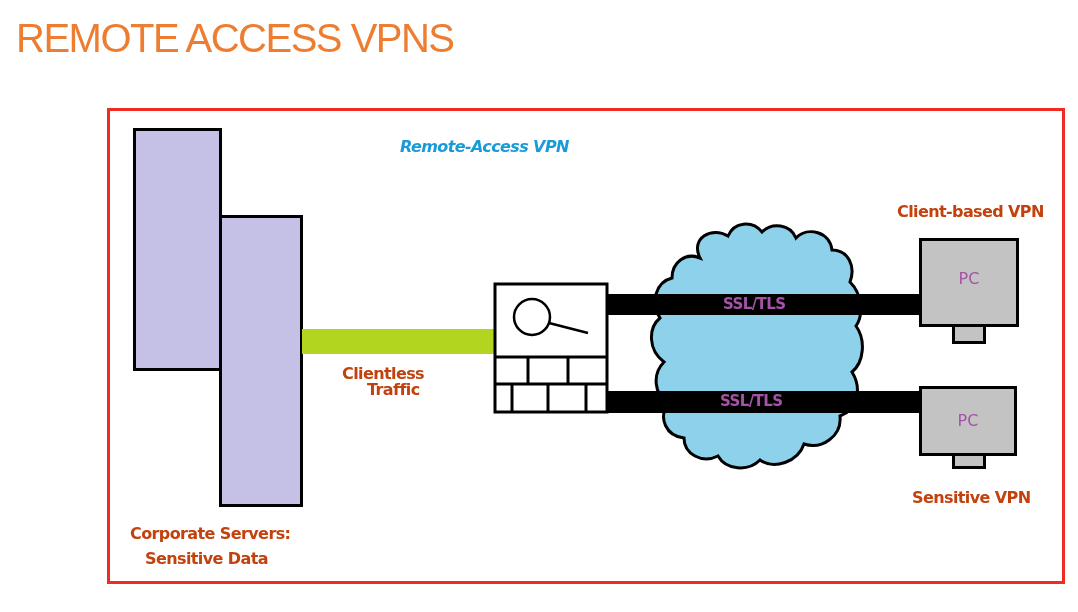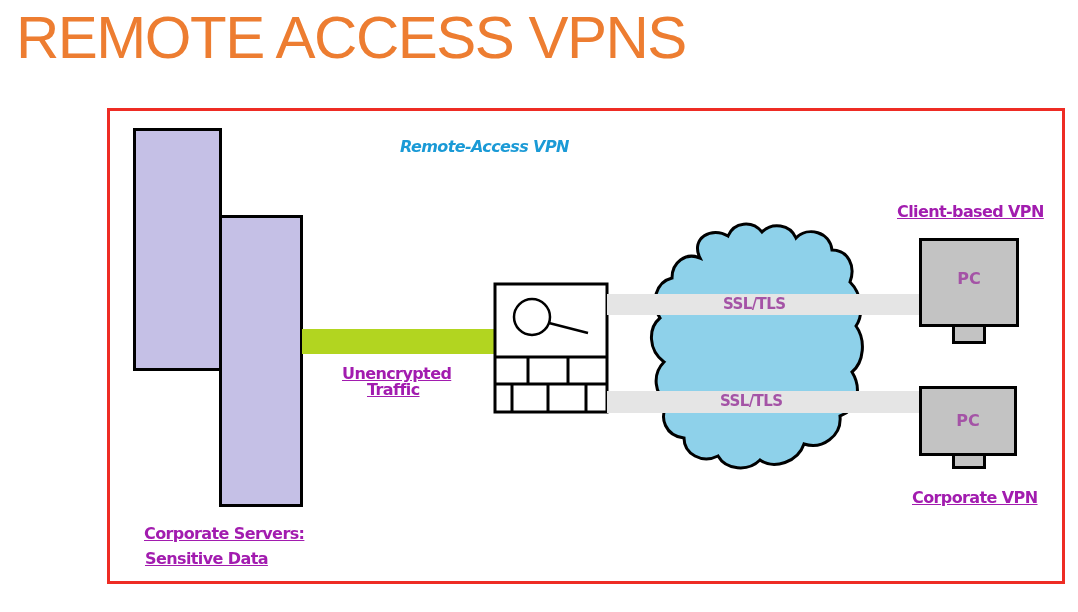--- a/index.html
+++ b/index.html
@@ -1,48 +1,48 @@
 <!DOCTYPE html>
 <html><head>
   <meta charset="utf-8">
   <style>
     html, body { margin: 0; padding: 0; background: #ffffff; }
     body { width: 1078px; height: 612px; position: relative; overflow: hidden; font-family: "Liberation Sans", sans-serif; }
-    .title { position: absolute; left: 16px; top: 8px; font-size: 60px; color: #ed7d31; letter-spacing: -1.5px; font-family: "Liberation Sans", sans-serif; line-height: 60px; white-space: nowrap; }
+    .title { position: absolute; left: 16px; top: 8px; font-size: 40px; color: #ed7d31; letter-spacing: -1.5px; font-family: "Liberation Sans", sans-serif; line-height: 60px; white-space: nowrap; }
     .frame { position: absolute; left: 107px; top: 108px; width: 952px; height: 470px; border: 3px solid #ee2c24; box-sizing: content-box; }
     .lbl { position: absolute; font-weight: bold; font-size: 16px; white-space: nowrap; line-height: 20px; font-family: "DejaVu Sans", sans-serif; letter-spacing: -0.6px; }
-    .purple { color: #a21caf; text-decoration: underline; }
+    .purple { color: #c2410c; }
     .blue { color: #1a9ad6; }
     .server { position: absolute; background: #c5c0e6; border: 3px solid #000; box-sizing: border-box; }
     .link-green { position: absolute; left: 302px; top: 329px; width: 192px; height: 25px; background: #b2d520; }
-    .tunnel { position: absolute; height: 21px; background: #e5e5e5; }
+    .tunnel { position: absolute; height: 21px; background: #000000; }
     .tunnel-text { position: absolute; font-weight: bold; font-size: 15px; color: #a453a6; font-family: "DejaVu Sans", sans-serif; letter-spacing: -0.6px; }
     .pc { position: absolute; background: #c3c3c3; border: 3px solid #000; box-sizing: border-box; }
-    .pc-text { position: absolute; left: 0; right: 0; text-align: center; font-weight: bold; font-size: 16px; color: #a453a6; font-family: "DejaVu Sans", sans-serif; }
+    .pc-text { position: absolute; left: 0; right: 0; text-align: center; font-weight: normal; font-size: 16px; color: #a453a6; font-family: "DejaVu Sans", sans-serif; }
     .pc-stand { position: absolute; background: #c3c3c3; border: 3px solid #000; box-sizing: border-box; }
     svg { position: absolute; left: 0; top: 0; }
   </style>
 </head>
 <body>
 
 <div class="title">REMOTE ACCESS VPNS</div>
 
 <div class="frame"></div>
 
 <div class="lbl blue" style="left:400px; top:137px;font-style:italic;">Remote-Access VPN</div>
 
 <div>
   <div class="server" style="left:133px; top:128px; width:89px; height:243px;"></div>
   <div class="server" style="left:219px; top:215px; width:84px; height:292px;"></div>
 </div>
-<div class="lbl purple" style="left:144px; top:524px;">Corporate Servers:</div>
+<div class="lbl purple" style="left:130px; top:524px;">Corporate Servers:</div>
 <div class="lbl purple" style="left:145px; top:549px;text-align:center;">Sensitive Data</div>
 
 <div class="link-green"></div>
-<div class="lbl purple" style="left:342px; top:364px;">Unencrypted</div>
+<div class="lbl purple" style="left:342px; top:364px;">Clientless</div>
 <div class="lbl purple" style="left:367px; top:380px;">Traffic</div>
 
 <svg width="1078" height="612">
   <g>
     <path d="M700,258
              C690,238 712,226 728,236
              C734,222 752,220 762,232
              C772,222 790,224 796,238
              C808,226 830,232 832,250
              C848,250 856,266 850,282
@@ -89,13 +89,13 @@
   </div>
   <div class="pc-stand" style="left:952px; top:324px; width:34px; height:20px;"></div>
 </div>
 
 <div>
   <div class="pc" style="left:919px; top:386px; width:98px; height:70px;">
     <div class="pc-text" style="top:22px;">PC</div>
   </div>
   <div class="pc-stand" style="left:952px; top:453px; width:34px; height:16px;"></div>
 </div>
-<div class="lbl purple" style="left:912px; top:488px;">Corporate VPN</div>
+<div class="lbl purple" style="left:912px; top:488px;">Sensitive VPN</div>
 
 </body></html>

